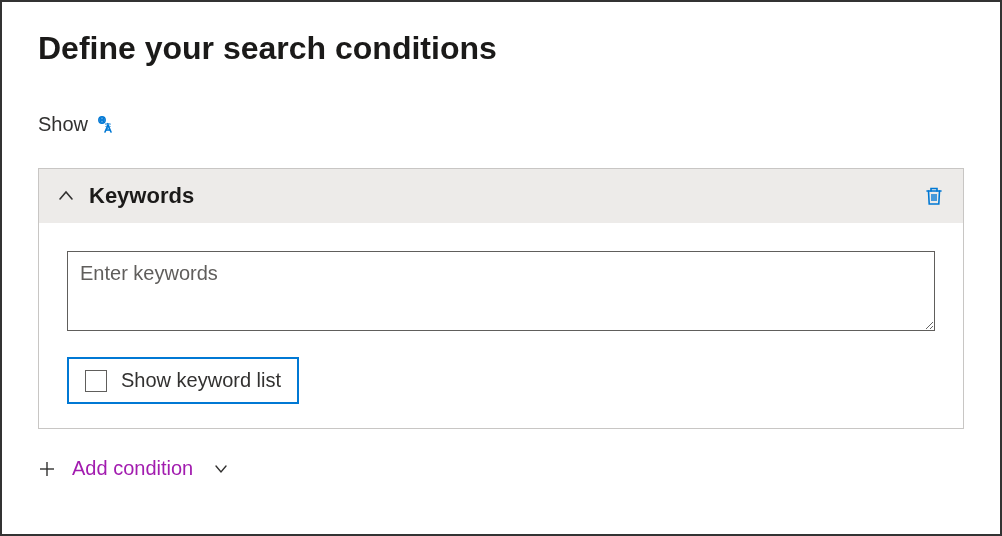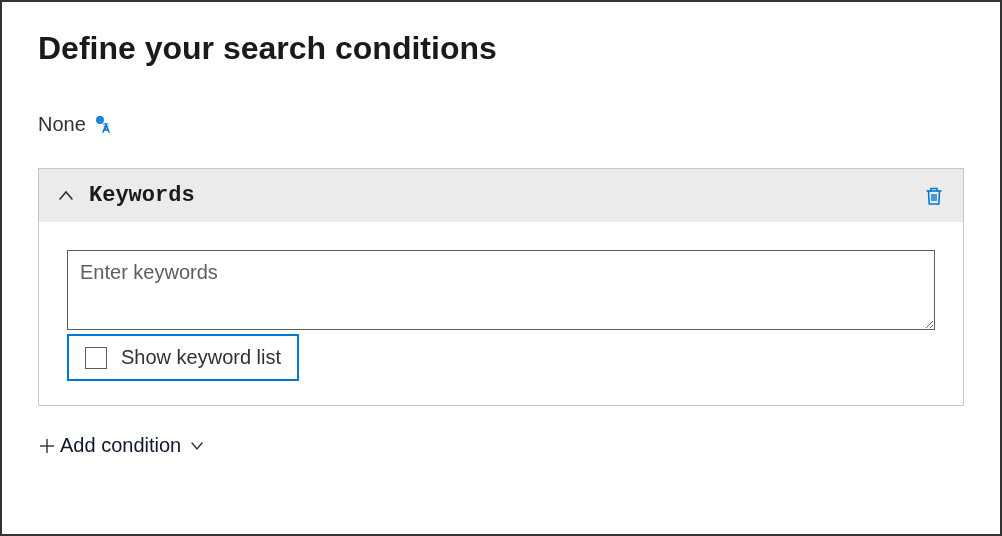--- a/index.html
+++ b/index.html
@@ -38,21 +38,20 @@
     .panel {
       border: 1px solid #c8c6c4;
       margin-bottom: 24px;
     }
     .panel-header {
       background: #edebe9;
       display: flex;
       align-items: center;
       padding: 14px 18px;
       gap: 14px;
-      font-family: Liberation Mono, monospace;
     }
     .chevron {
       display: inline-flex;
       align-items: center;
       color: #323130;
       cursor: pointer;
     }
     .panel-title {
       font-size: 22px;
       font-weight: 700;
@@ -80,40 +79,41 @@
       color: #323130;
     }
     .keywords-textarea::placeholder {
       color: #605e5c;
     }
     .checkbox-highlight {
       display: inline-flex;
       align-items: center;
       border: 2px solid #0078d4;
       padding: 10px 16px;
+      margin-top: 22px;
       gap: 14px;
     }
     .checkbox {
       width: 22px;
       height: 22px;
       border: 1px solid #605e5c;
       background: #fff;
       cursor: pointer;
       flex-shrink: 0;
     }
     .checkbox-label {
       font-size: 20px;
       color: #323130;
     }
     .add-condition {
       display: inline-flex;
       align-items: center;
-      gap: 4px;
+      gap: 16px;
       font-size: 20px;
-      color: #0f172a;
+      color: #a21caf;
       cursor: pointer;
       padding: 4px 0;
     }
     .add-condition .plus {
       display: inline-flex;
       align-items: center;
     }
     .add-condition .dd {
       display: inline-flex;
       align-items: center;
@@ -121,21 +121,21 @@
     }
   </style>
 </head>
 <body>
 
 
 
 <h1 class="page-title">Define your search conditions</h1>
 
 <div class="query-lang-row">
-  <span>None</span>
+  <span>Show</span>
   <span class="translate-icon">
     <svg width="20" height="20" viewBox="0 0 20 20" fill="none">
       <circle cx="6" cy="5" r="3.2" stroke="#0078d4" stroke-width="1.4"></circle>
       <line x1="2.8" y1="5" x2="9.2" y2="5" stroke="#0078d4" stroke-width="1.4"></line>
       <line x1="6" y1="1.8" x2="6" y2="8.2" stroke="#0078d4" stroke-width="1.4"></line>
       <path d="M4.2 2.5 C5 4 5 6 4.2 7.5" stroke="#0078d4" stroke-width="1.2" fill="none"></path>
       <path d="M7.8 2.5 C7 4 7 6 7.8 7.5" stroke="#0078d4" stroke-width="1.2" fill="none"></path>
       <path d="M9 17 L12 10 L15 17" stroke="#0078d4" stroke-width="1.6" fill="none" stroke-linecap="round"></path>
       <line x1="10" y1="15" x2="14" y2="15" stroke="#0078d4" stroke-width="1.6"></line>
       <text x="12" y="13" font-size="6" fill="#0078d4" text-anchor="middle" font-weight="bold">字</text>

